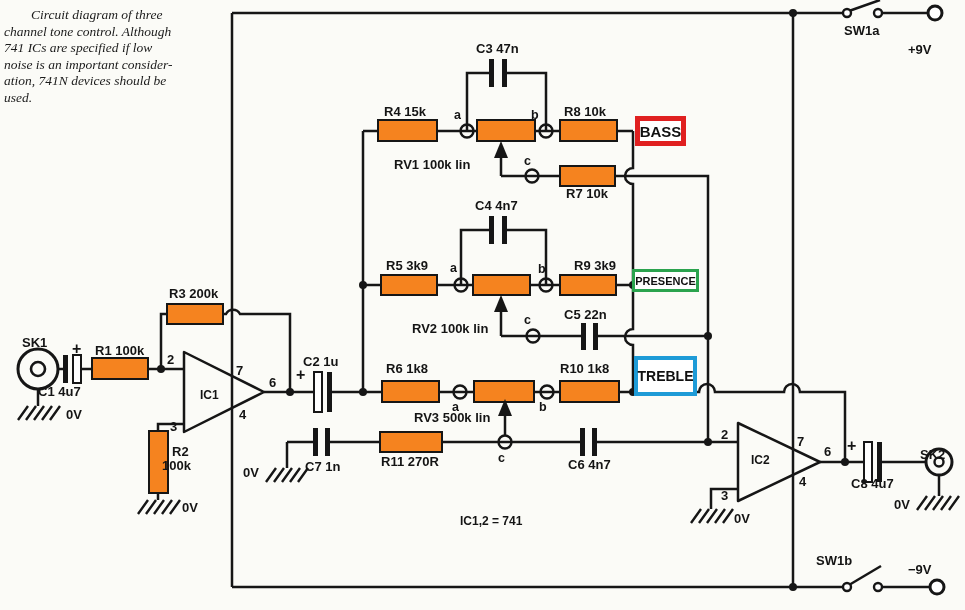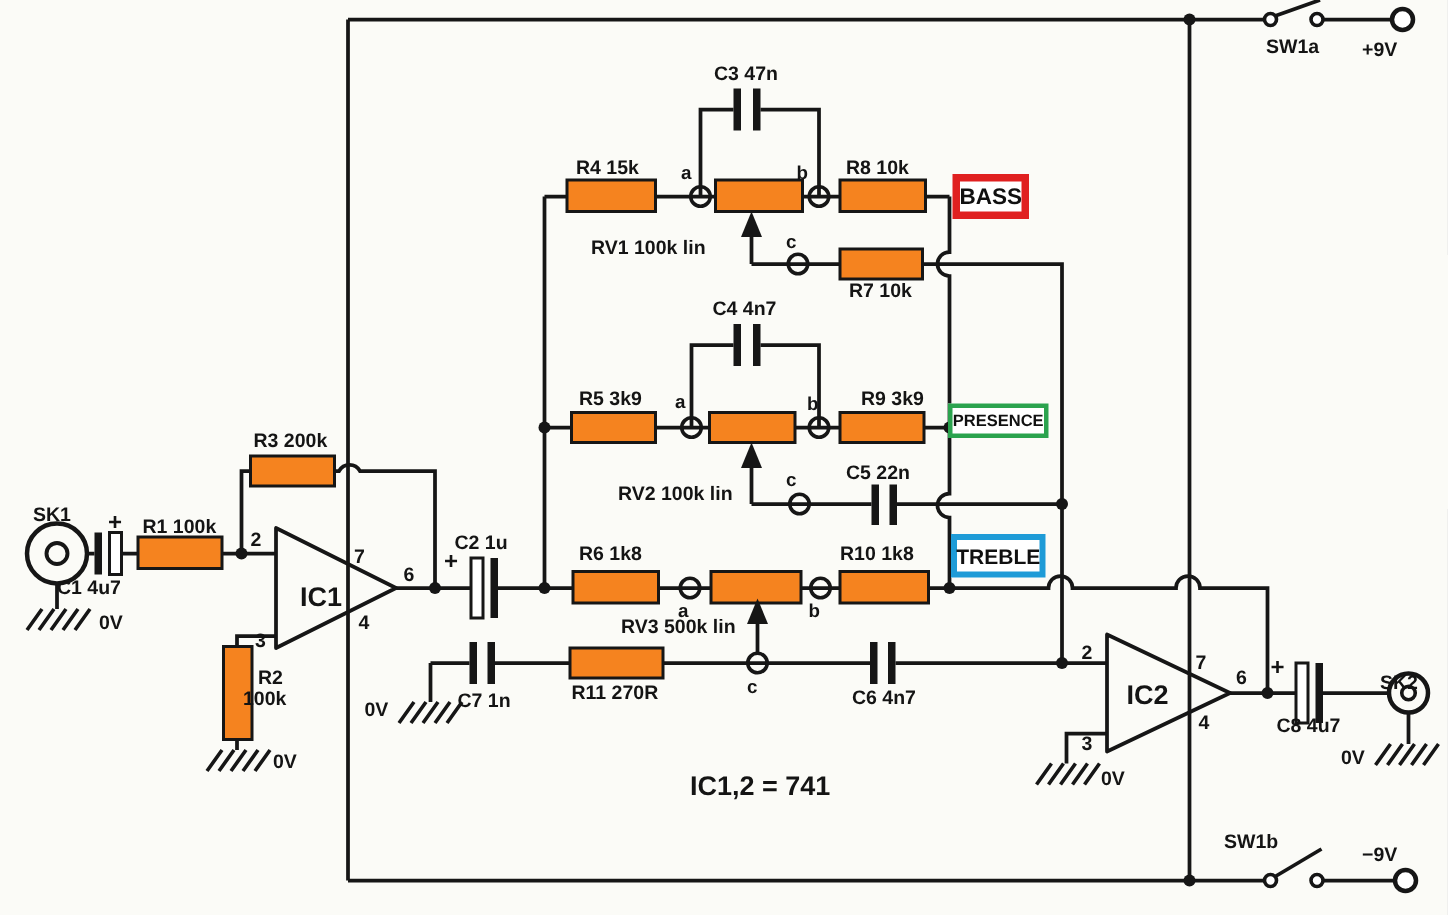--- a/index.html
+++ b/index.html
@@ -3,31 +3,31 @@
 <meta charset="utf-8">
 <style>
   html,body{margin:0;padding:0;background:#e8e8e8;}
   #screen{position:relative;width:965px;height:610px;background:#fbfbf7;overflow:hidden;
           font-family:"Liberation Sans",sans-serif;}
   svg{position:absolute;left:0;top:0;}
   .lbl{position:absolute;font:bold 13px "Liberation Sans",sans-serif;color:#141414;white-space:nowrap;z-index:5;}
   .term{font-size:12.5px;}
   .pin{font-size:13px;}
   .plus{font-size:16px;}
-  .big{font-size:18px;}
+  .big{font-size:12px;}
   .caption{position:absolute;left:4px;top:7px;width:232px;z-index:5;
            font:italic 13.5px/16.5px "Liberation Serif",serif;color:#1b1b1b;white-space:pre;}
   .watermark{position:absolute;left:209px;top:236px;z-index:5;
              font:bold 25px "Liberation Sans",sans-serif;color:#c2392c;
              text-shadow:0.5px 0.5px 0 #7a1f18;}
   .chanbox{position:absolute;background:#fff;display:flex;align-items:center;justify-content:center;
            box-sizing:border-box;z-index:6;color:#101010;font-weight:bold;}
   #bass-box{left:635px;top:116px;width:51px;height:30px;border:5px solid #e02020;font-size:15px;text-align:center;}
   #presence-box{left:632px;top:269px;width:67px;height:23px;border:3px solid #2ba34e;font-size:11px;}
-  #treble-box{left:634px;top:356px;width:63px;height:29px;border:4px solid #1e9bd7;font-size:14px;}
+  #treble-box{left:634px;top:356px;width:63px;height:40px;border:4px solid #1e9bd7;font-size:14px;}
 </style>
 </head>
 <body>
 
 <div id="screen">
 
   <svg width="965" height="610" viewBox="0 0 965 610">
     <g stroke="#161616" stroke-width="2.5" fill="none">
 
       <path d="M232,13 H843"></path>
@@ -173,20 +173,26 @@
       <circle cx="633" cy="285" r="4"></circle>
       <circle cx="633" cy="392" r="4"></circle>
       <circle cx="708" cy="336" r="4"></circle>
       <circle cx="708" cy="442" r="4"></circle>
       <circle cx="845" cy="462" r="4"></circle>
       <circle cx="793" cy="13" r="4"></circle>
       <circle cx="793" cy="587" r="4"></circle>
     </g>
   </svg>
 
+  <div class="caption">        Circuit diagram of three
+channel tone control. Although
+741 ICs are specified if low
+noise is an important consider-
+ation, 741N devices should be
+used.</div>
 
   <div class="chanbox" id="bass-box">
       <span>BASS</span>
     </div>
   <div class="chanbox" id="presence-box">
       <span>PRESENCE</span>
     </div>
   <div class="chanbox" id="treble-box">
       <span>TREBLE</span>
     </div>
@@ -244,19 +250,19 @@
   <span class="lbl pin" style="left:797px;top:434px">7</span>
   <span class="lbl pin" style="left:799px;top:474px">4</span>
   <span class="lbl pin" style="left:824px;top:444px">6</span>
   <span class="lbl" style="left:734px;top:511px">0V</span>
   <span class="lbl plus" style="left:847px;top:437px">+</span>
   <span class="lbl" style="left:851px;top:476px">C8 4u7</span>
   <span class="lbl" style="left:920px;top:447px">SK2</span>
   <span class="lbl" style="left:894px;top:497px">0V</span>
 
   <span class="lbl" style="left:844px;top:23px">SW1a</span>
-  <span class="lbl" style="left:908px;top:25px">+9V</span>
+  <span class="lbl" style="left:908px;top:42px">+9V</span>
   <span class="lbl" style="left:816px;top:553px">SW1b</span>
   <span class="lbl" style="left:908px;top:562px">−9V</span>
 
   <span class="lbl big" style="left:460px;top:514px">IC1,2 = 741</span>
 
 </div>
 
 </body></html>

